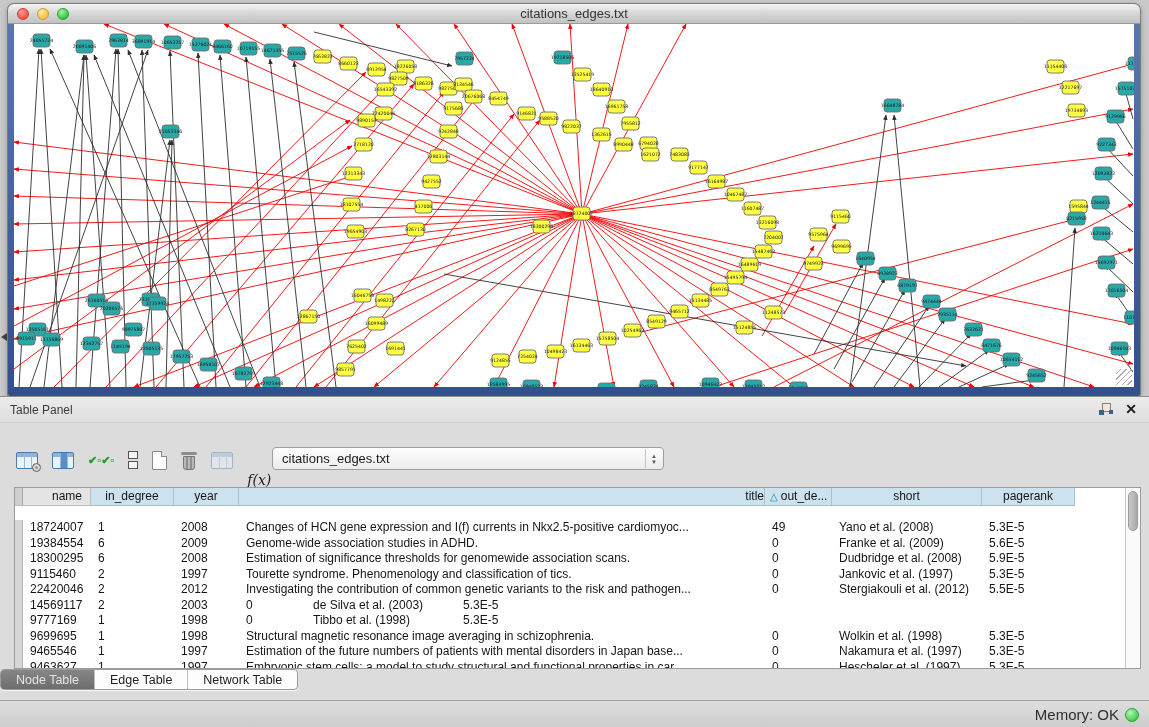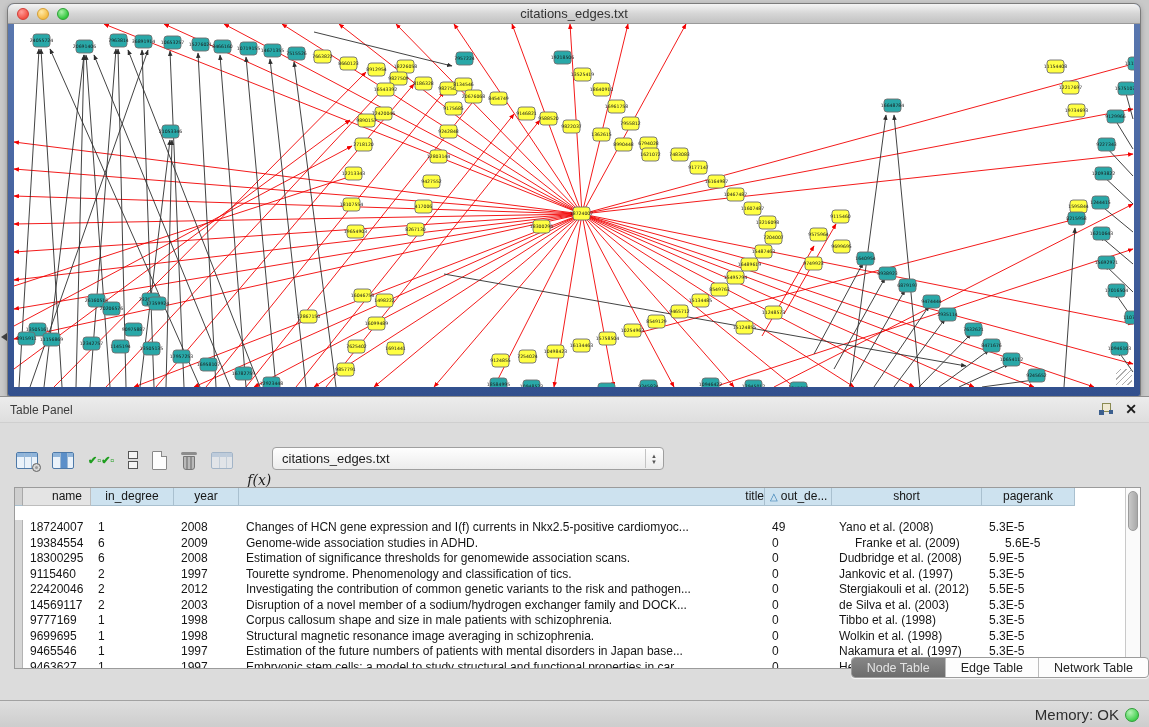--- a/index.html
+++ b/index.html
@@ -79,21 +79,21 @@
   .hcell.blue { background:#cde2ef; }
   .hcell.gutter { background:#cfcfcf; border-right:1px solid #a8a8a8; }
   .hcell .sort { color:#2f7ab2; font-size:10px; margin-right:3px; }
   .brow { display:flex; height:15.5px; line-height:15.5px; }
   .bcell { flex:none; overflow:hidden; white-space:nowrap; padding-left:7px; }
   .bcell.gutter { background:#d6d6d6; border-right:1px solid #b3b3b3; padding:0; }
   .vscroll { width:15px; background:#fafafa; border-left:1px solid #c9c9c9; position:relative; flex:none; }
   .vthumb { position:absolute; left:2px; right:2px; top:3px; height:40px; border-radius:6px;
     background:linear-gradient(90deg,#c9c9c9,#a9a9a9); border:1px solid #9b9b9b; }
 
-  .tabs-bar { position:absolute; left:0; right:0; top:260px; display:flex; justify-content:flex-end; }
+  .tabs-bar { position:absolute; left:0; right:0; top:272px; display:flex; justify-content:flex-start; }
   .tabs { display:flex; border:1px solid #9c9c9c; border-radius:4px; overflow:hidden;
     background:#fdfdfd; height:21px; box-shadow:0 1px 1px rgba(255,255,255,.8); }
   .tab { padding:0 15px; font-size:12.5px; line-height:20px; color:#222; border-right:1px solid #bdbdbd; cursor:default; }
   .tab:last-child { border-right:none; }
   .tab.sel { background:linear-gradient(#868686,#6d6d6d); color:#e4e4e4; }
 
   .status-bar { position:absolute; left:0; bottom:0; width:1149px; height:27px;
     background:linear-gradient(#dedede,#cdcdcd); border-top:1px solid #a2a2a2; }
   .status-right { position:absolute; right:10px; top:5px; display:flex; align-items:center; gap:6px; }
   .status-label { font-size:15px; color:#2e2e2e; }
@@ -830,21 +830,21 @@
               <div class="bcell" style="width: 150px;">Yano et al. (2008)</div>
               <div class="bcell" style="width: 93px;">5.3E-5</div>
             </div>
             <div class="brow">
               <div class="bcell gutter" style="width: 8px;"></div>
               <div class="bcell" style="width: 68px;">19384554</div>
               <div class="bcell" style="width: 83px;">6</div>
               <div class="bcell" style="width: 65px;">2009</div>
               <div class="bcell" style="width: 526px;">Genome-wide association studies in ADHD.</div>
               <div class="bcell" style="width: 67px;">0</div>
-              <div class="bcell" style="width: 150px; margin-left: 16px;">Franke et al. (2009)</div>
+              <div class="bcell" style="width: 150px;">Franke et al. (2009)</div>
               <div class="bcell" style="width: 93px;">5.6E-5</div>
             </div>
             <div class="brow">
               <div class="bcell gutter" style="width: 8px;"></div>
               <div class="bcell" style="width: 68px;">18300295</div>
               <div class="bcell" style="width: 83px;">6</div>
               <div class="bcell" style="width: 65px;">2008</div>
               <div class="bcell" style="width: 526px;">Estimation of significance thresholds for genomewide association scans.</div>
               <div class="bcell" style="width: 67px;">0</div>
               <div class="bcell" style="width: 150px;">Dudbridge et al. (2008)</div>
@@ -868,31 +868,29 @@
               <div class="bcell" style="width: 526px;">Investigating the contribution of common genetic variants to the risk and pathogen...</div>
               <div class="bcell" style="width: 67px;">0</div>
               <div class="bcell" style="width: 150px;">Stergiakouli et al. (2012)</div>
               <div class="bcell" style="width: 93px;">5.5E-5</div>
             </div>
             <div class="brow">
               <div class="bcell gutter" style="width: 8px;"></div>
               <div class="bcell" style="width: 68px;">14569117</div>
               <div class="bcell" style="width: 83px;">2</div>
               <div class="bcell" style="width: 65px;">2003</div>
-              <div class="bcell" style="width: 526px;">Disruption of a novel member of a sodium/hydrogen exchanger family and DOCK...</div>
               <div class="bcell" style="width: 67px;">0</div>
               <div class="bcell" style="width: 150px;">de Silva et al. (2003)</div>
               <div class="bcell" style="width: 93px;">5.3E-5</div>
             </div>
             <div class="brow">
               <div class="bcell gutter" style="width: 8px;"></div>
               <div class="bcell" style="width: 68px;">9777169</div>
               <div class="bcell" style="width: 83px;">1</div>
               <div class="bcell" style="width: 65px;">1998</div>
-              <div class="bcell" style="width: 526px;">Corpus callosum shape and size in male patients with schizophrenia.</div>
               <div class="bcell" style="width: 67px;">0</div>
               <div class="bcell" style="width: 150px;">Tibbo et al. (1998)</div>
               <div class="bcell" style="width: 93px;">5.3E-5</div>
             </div>
             <div class="brow">
               <div class="bcell gutter" style="width: 8px;"></div>
               <div class="bcell" style="width: 68px;">9699695</div>
               <div class="bcell" style="width: 83px;">1</div>
               <div class="bcell" style="width: 65px;">1998</div>
               <div class="bcell" style="width: 526px;">Structural magnetic resonance image averaging in schizophrenia.</div>

